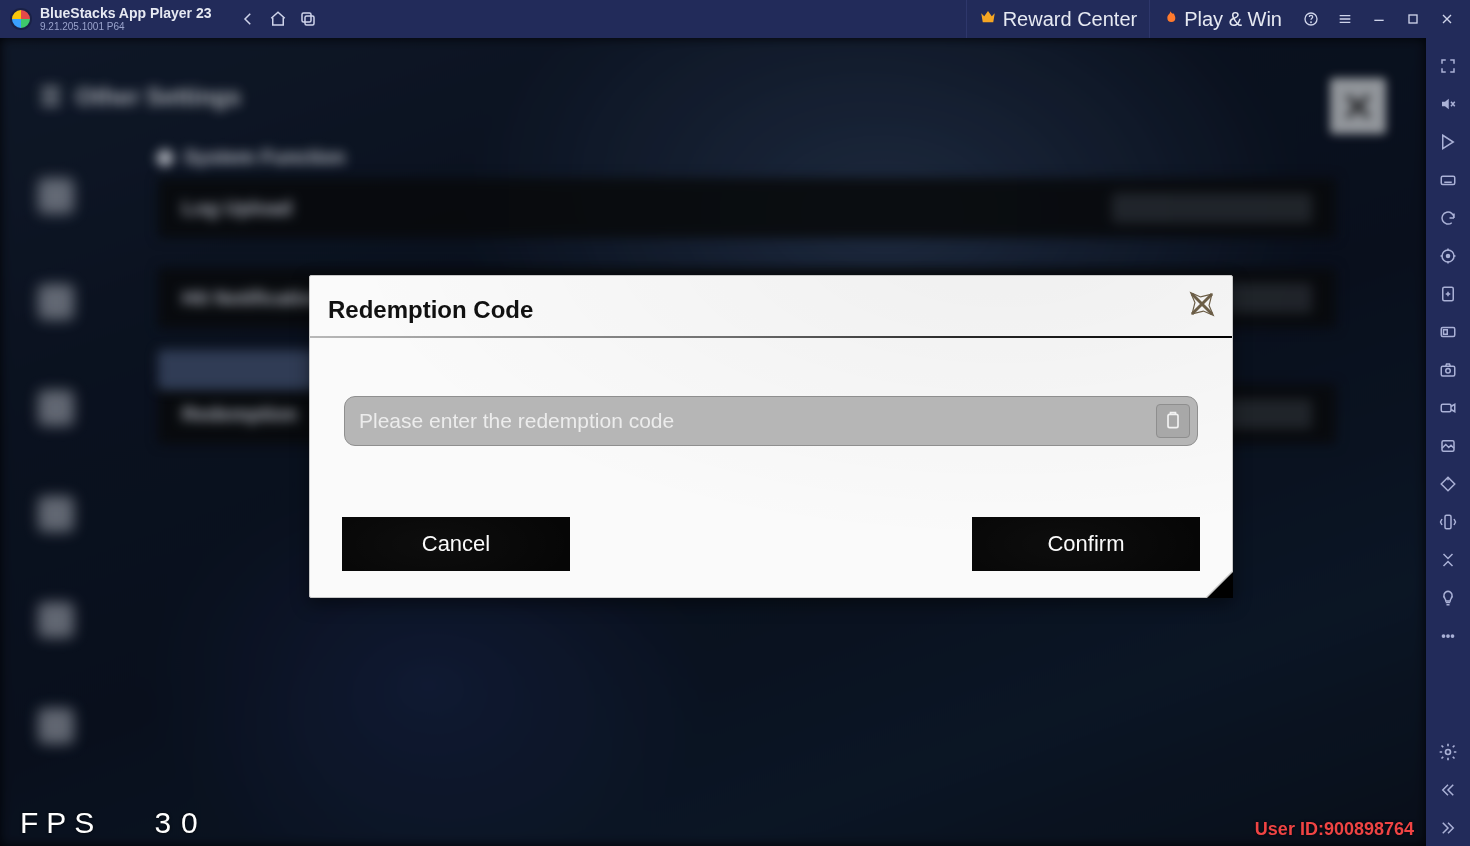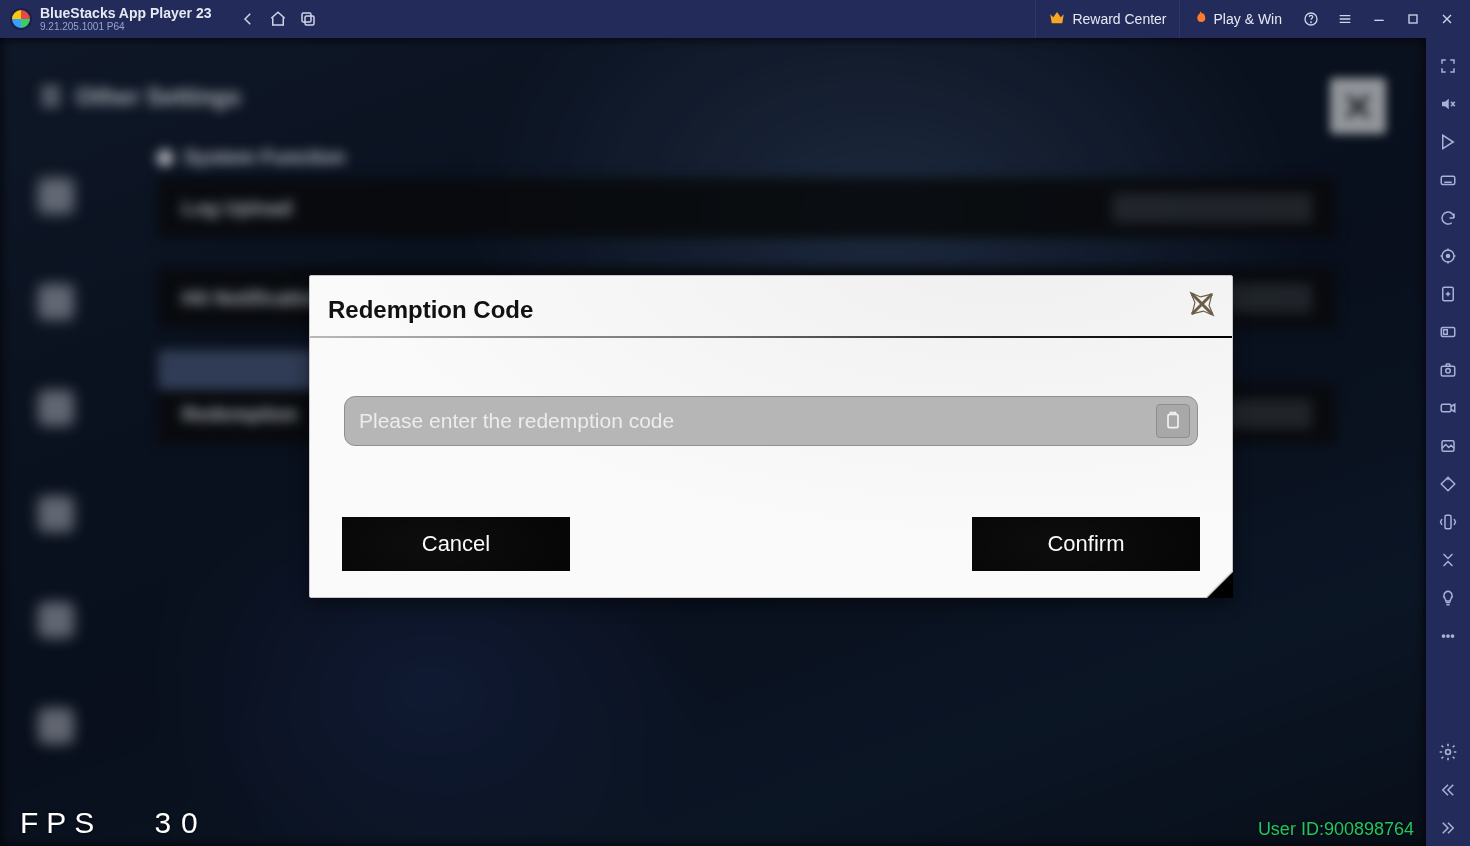--- a/index.html
+++ b/index.html
@@ -27,21 +27,21 @@
 .titlebar .spacer-small { width: 22px; }
 .tb-icon {
   width: 30px; height: 30px;
   display: flex; align-items: center; justify-content: center;
   color: #cfd4ea; cursor: pointer;
 }
 .tb-icon svg { width: 18px; height: 18px; stroke: currentColor; fill: none; stroke-width: 2; }
 .titlebar .grow { flex: 1; }
 .reward-center, .play-win {
   height: 38px; display: flex; align-items: center; gap: 6px;
-  padding: 16px 12px; font-size: 14px; font-weight: 500;
+  padding: 16px 12px; font-size: 20px; font-weight: 500;
   border-left: 1px solid #2e376b; cursor: pointer;
 }
 .reward-center .crown { color: #f6a623; }
 .play-win .flame { color: #ff7a2d; }
 .win-btn {
   width: 34px; height: 30px; display:flex; align-items:center; justify-content:center;
   color: #cfd4ea; cursor:pointer;
 }
 .win-btn svg { width: 16px; height: 16px; stroke: currentColor; fill:none; stroke-width:2; }
 
@@ -225,21 +225,21 @@
 
 .fps {
   position:absolute; left:20px; bottom:4px;
   font-family: "Courier New", monospace;
   font-size:30px; letter-spacing:8px;
   color:#fff; text-shadow: 0 0 3px rgba(0,0,0,0.8);
 }
 .fps .num { letter-spacing:10px; }
 .userid {
   position:absolute; right:12px; bottom:6px;
-  font-size:18px; color:#22c55e; font-weight:400;
+  font-size:18px; color:#ef4444; font-weight:700;
   text-shadow: 0 0 3px rgba(0,0,0,0.8);
 }
 </style>
 </head>
 <body>
 
 <div class="titlebar">
   <div class="bs-logo"></div>
   <div class="app-title">
     <div class="name">BlueStacks App Player 23</div>

